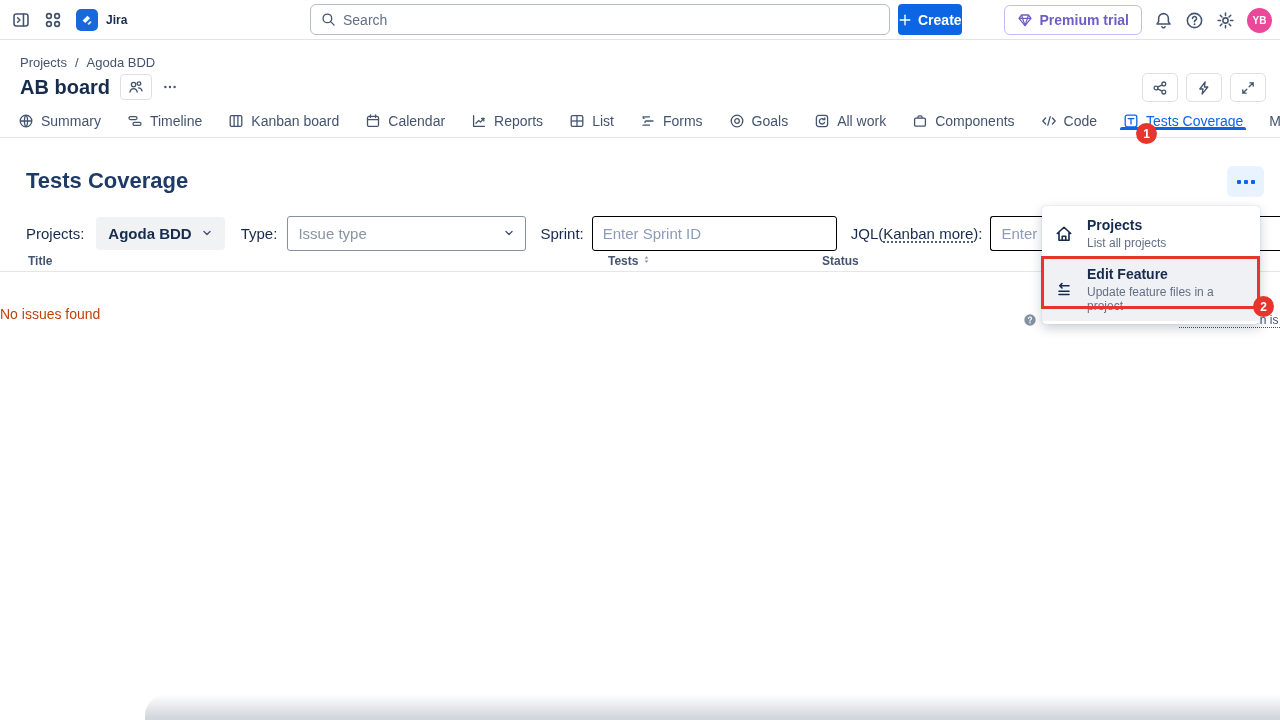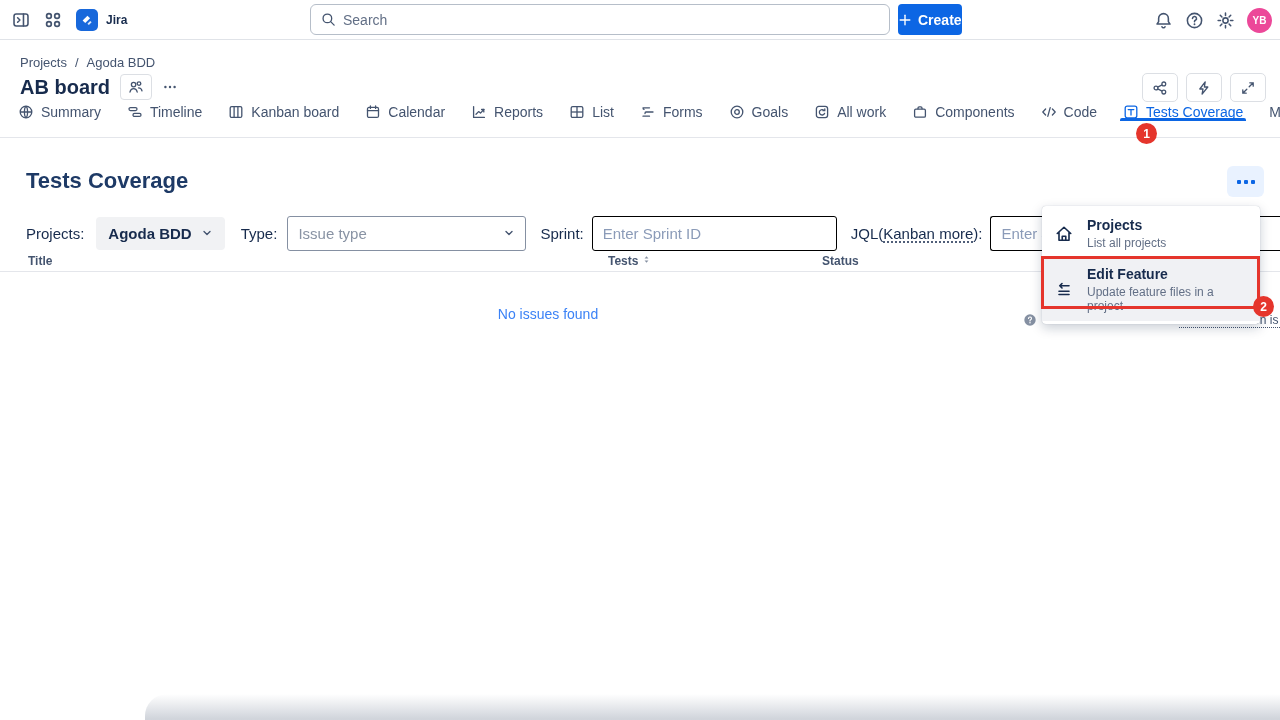--- a/index.html
+++ b/index.html
@@ -40,21 +40,21 @@
   .title-row { position:absolute; top:74px; left:20px; display:flex; align-items:center; gap:10px; }
   .board-title { font-size:20px; font-weight:bold; color:#172B4D; }
   .people-btn { width:32px; height:26px; border:1px solid #DCDFE4; border-radius:4px; background:#fff;
                 display:flex; align-items:center; justify-content:center; cursor:pointer; }
   .page-actions { position:absolute; top:73px; right:14px; display:flex; gap:8px; }
   .sq-btn { width:36px; height:29px; border:1px solid #DCDFE4; border-radius:5px; background:#fff;
             display:flex; align-items:center; justify-content:center; cursor:pointer; }
 
   
   .tabsbar { position:absolute; top:104px; left:0; right:0; height:34px;
-             border-bottom:1px solid #E4E6EB; display:flex; align-items:flex-start; padding-left:18px; }
+             border-bottom:1px solid #E4E6EB; display:flex; align-items:center; padding-left:18px; }
   .tab { display:flex; align-items:center; gap:7px; margin-right:26px; position:relative;
          font-size:14px; font-weight:500; color:#44546F; cursor:pointer; white-space:nowrap; }
   .tab.active { color:#0C66E4; }
   .tab.active .ic { color:#0C66E4; }
   .tab.active::after { content:''; position:absolute; left:-3px; right:-3px; bottom:-1px;
                        height:3px; background:#0C66E4; border-radius:2px 2px 0 0; }
 
   
   .h1 { position:absolute; top:168px; left:26px; font-size:22px; font-weight:bold; color:#1E3A66; }
   .meatball-btn { position:absolute; top:166px; right:16px; width:37px; height:31px;
@@ -80,22 +80,22 @@
   #sprint-input { width:245px; margin-right:14px; }
   #jql-input { flex:1; border-radius:3px 0 0 3px; border-right:none; }
   .jql-label { font-size:15px; color:#172B4D; white-space:nowrap; }
   .dotted { text-decoration:underline dotted; text-underline-offset:3px; cursor:pointer; }
 
   .thead-title { position:absolute; top:254px; left:28px; font-size:12px; font-weight:bold; color:#44546F; }
   .thead-tests { position:absolute; top:254px; left:608px; font-size:12px; font-weight:bold; color:#44546F;
                  display:flex; align-items:flex-start; gap:3px; }
   .thead-status { position:absolute; top:254px; left:822px; font-size:12px; font-weight:bold; color:#44546F; }
   .tdivider { position:absolute; top:271px; left:0; right:0; height:1px; background:#E4E6EB; }
-  .empty-msg { position:absolute; top:306px; left:0; width:1096px; text-align:center;
-               font-size:14px; color:#3b82f6; }
+  .empty-msg { position:absolute; top:306px; left:0; width:1096px; 
+               font-size:14px; color:#c2410c; }
 
   
   .menu { position:absolute; top:206px; left:1042px; width:218px; background:#fff; border-radius:4px;
           box-shadow:0 4px 12px rgba(9,30,66,.22), 0 0 1px rgba(9,30,66,.3); z-index:50; padding:3px 0; }
   .menu-item { display:flex; align-items:center; gap:13px; padding:8px 12px; cursor:pointer; }
   .menu-item.hl { background:#F0F1F4; }
   .mi-title { font-size:14px; font-weight:600; color:#172B4D; }
   .mi-sub { font-size:12px; color:#626F86; margin-top:3px; }
 
   .red-box { position:absolute; top:256px; left:1041px; width:219px; height:53px;
@@ -158,20 +158,29 @@
       <span class="ic" style="color:#fff">
         <svg width="14" height="14" viewBox="0 0 16 16" fill="none" stroke="#fff" stroke-width="1.6" stroke-linecap="round">
             <line x1="8" y1="2.5" x2="8" y2="13.5"></line>
             <line x1="2.5" y1="8" x2="13.5" y2="8"></line>
           </svg>
       </span>
       <span>Create</span>
     </button>
 
     <div class="tb-right">
+      <button class="premium-btn">
+        <span class="ic" style="color:#6E5DC6">
+          <svg width="16" height="16" viewBox="0 0 16 16" fill="none" stroke="currentColor" stroke-width="1.3" stroke-linejoin="round">
+              <path d="M4.6 3h6.8l2.6 3.4L8 13.6 2 6.4z"></path>
+              <path d="M2 6.4h12M5.6 6.4L8 13.6l2.4-7.2M4.6 3l1 3.4M11.4 3l-1 3.4"></path>
+            </svg>
+        </span>
+        <span>Premium trial</span>
+      </button>
       <span class="ic">
         <svg width="19" height="19" viewBox="0 0 16 16" fill="none" stroke="currentColor" stroke-width="1.3" stroke-linecap="round" stroke-linejoin="round">
             <path d="M8 2.2a4.1 4.1 0 0 1 4.1 4.1v2.6l1.4 2.1H2.5l1.4-2.1V6.3A4.1 4.1 0 0 1 8 2.2z"></path>
             <path d="M6.7 13.2a1.4 1.4 0 0 0 2.6 0"></path>
           </svg>
       </span>
       <span class="ic">
         <svg width="19" height="19" viewBox="0 0 16 16" fill="none" stroke="currentColor" stroke-width="1.3" stroke-linecap="round">
             <circle cx="8" cy="8" r="6"></circle>
             <path d="M6.3 6.3a1.7 1.7 0 1 1 2.45 1.52c-.5.25-.75.6-.75 1.08v.2"></path>

